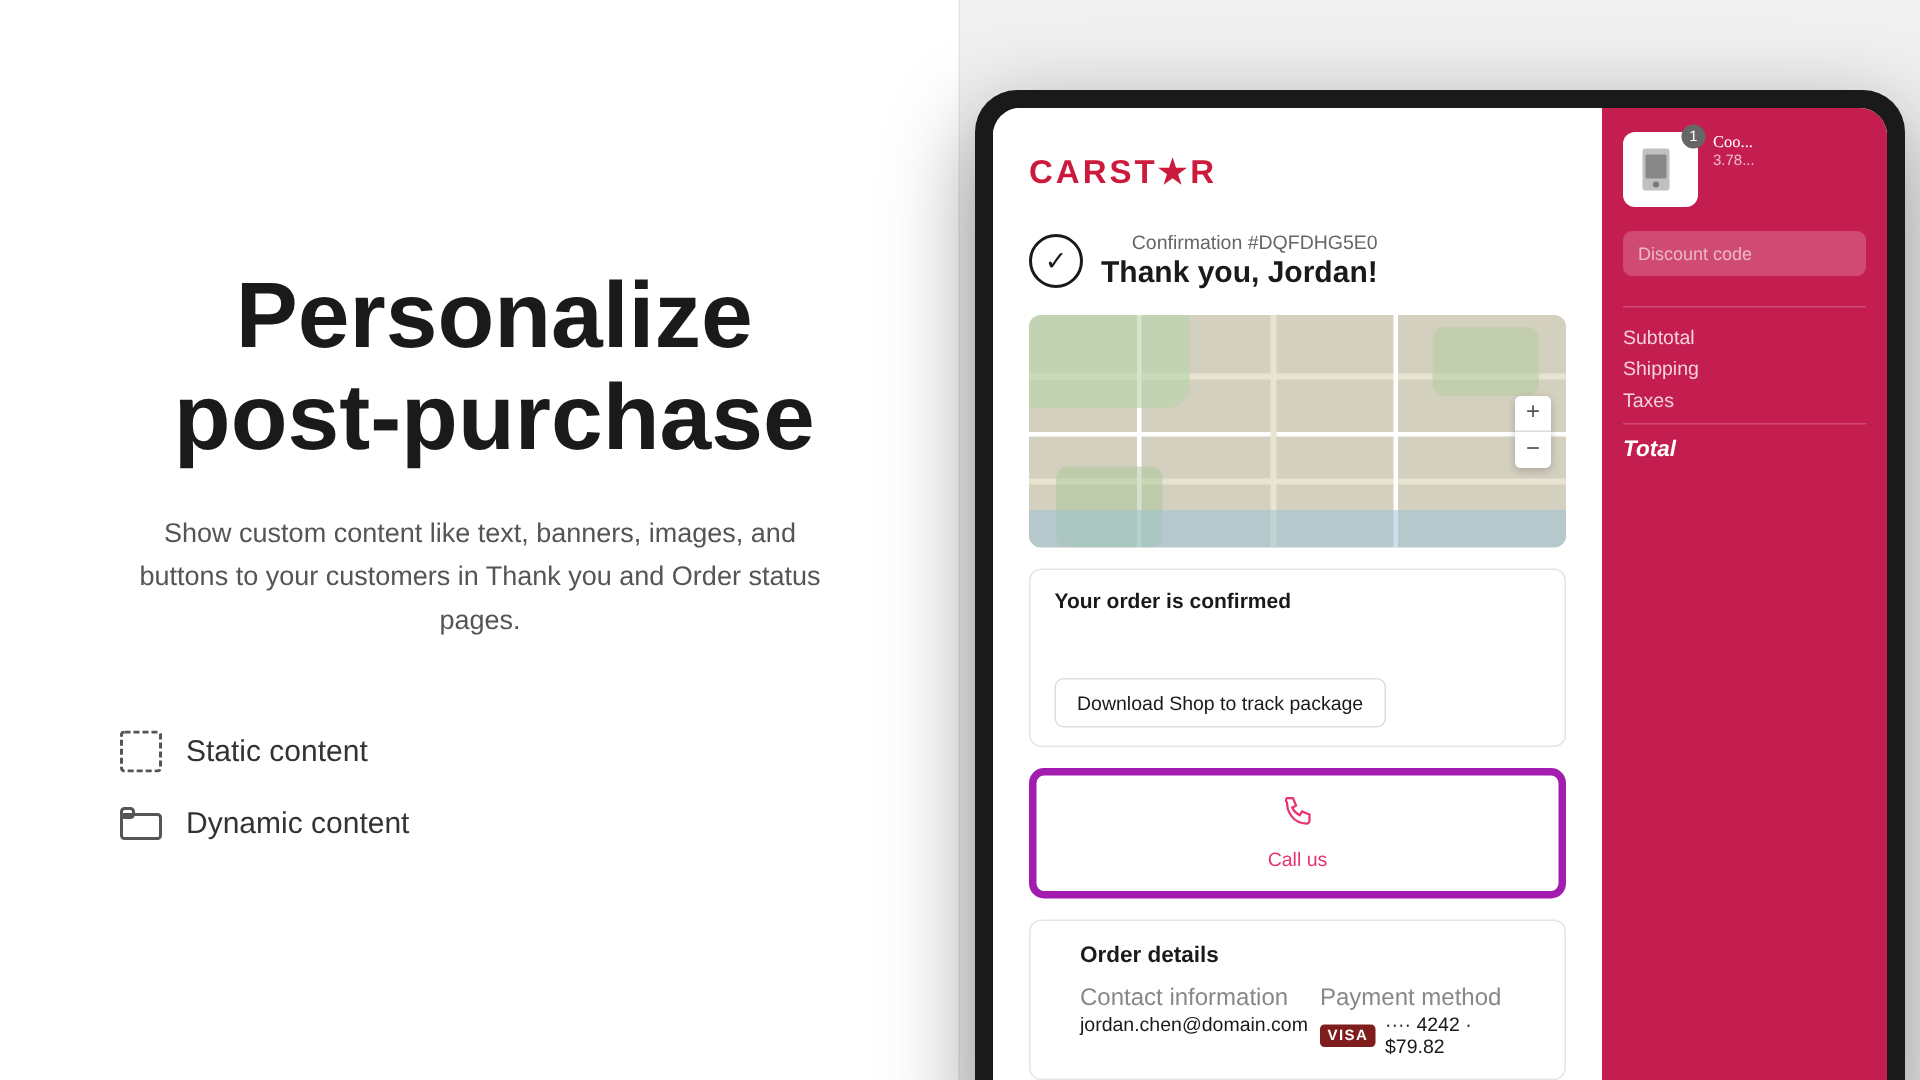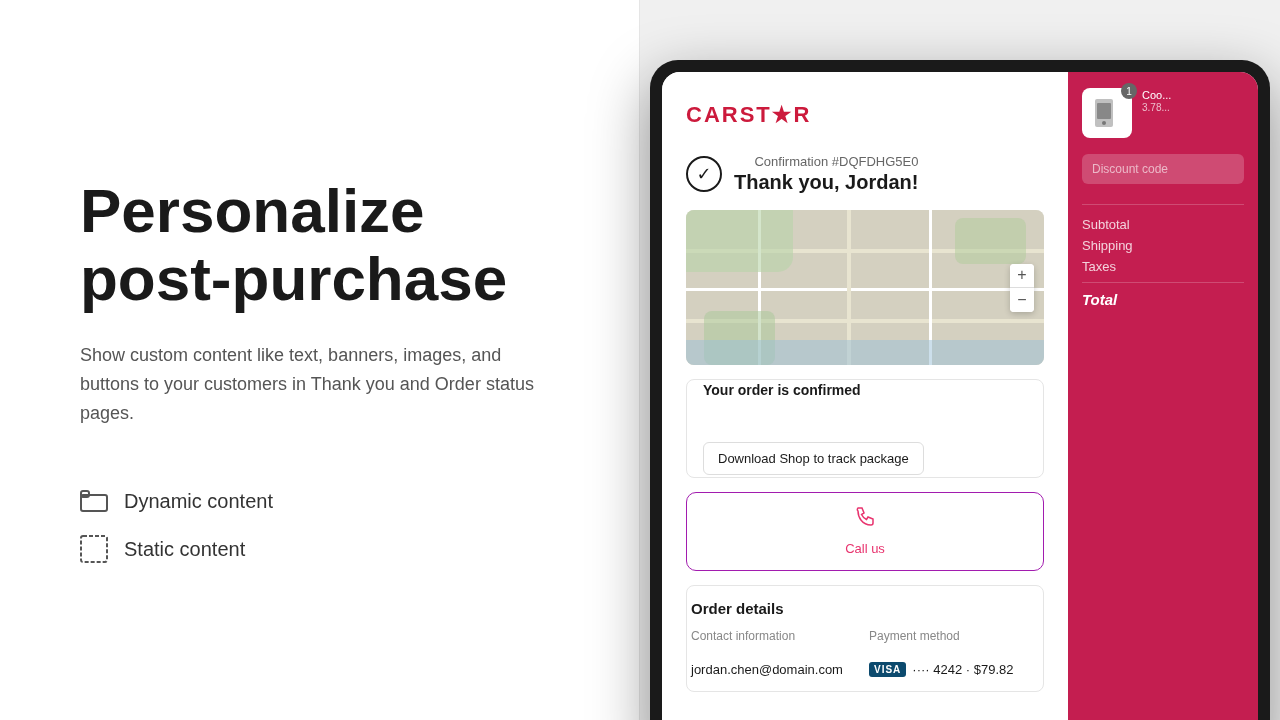--- a/index.html
+++ b/index.html
@@ -15,20 +15,21 @@
     
     .left-panel {
       width: 640px;
       min-width: 640px;
       padding: 60px 60px 40px 80px;
       display: flex;
       flex-direction: column;
       justify-content: center;
       background: #fff;
       border-right: 1px solid #e5e5e5;
+      text-align: center;
     }
     .main-heading {
       font-size: 62px;
       font-weight: 700;
       color: #1a1a1a;
       line-height: 1.1;
       margin-bottom: 28px;
     }
     .sub-description {
       font-size: 18px;
@@ -240,21 +241,21 @@
       border: none;
       background: #fff;
     }
     .zoom-btn:first-child { border-bottom: 1px solid #ddd; }
 
     
     .order-confirmed-box {
       background: #fff;
       border: 1px solid #e5e5e5;
       border-radius: 8px;
-      padding: 2px 16px;
+      padding: 12px 16px;
       margin-bottom: 14px;
     }
     .order-confirmed-title {
       font-size: 14px;
       font-weight: 600;
       color: #1a1a1a;
       margin-bottom: 4px;
     }
     .order-confirmed-desc {
       font-size: 13px;
@@ -280,68 +281,68 @@
       margin-bottom: 14px;
     }
     .contact-btn {
       flex: 1;
       display: flex;
       flex-direction: column;
       align-items: center;
       gap: 6px;
       padding: 14px 10px;
       background: #fff;
-      border: 1px solid #a21caf;
+      border: 5px solid #a21caf;
       border-radius: 10px;
       cursor: pointer;
     }
     .contact-btn-icon {
       font-size: 22px;
       color: #e8336e;
     }
     .contact-btn-label {
       font-size: 13px;
       color: #e8336e;
       font-weight: 500;
     }
 
     
     .order-details {
       background: #fff;
       border: 1px solid #e5e5e5;
       border-radius: 8px;
-      padding: 14px 4px;
+      padding: 14px 33px;
     }
     .order-details-title {
       font-size: 15px;
       font-weight: 600;
       color: #1a1a1a;
       margin-bottom: 12px;
     }
     .order-details-grid {
       display: grid;
       grid-template-columns: 1fr 1fr;
       gap: 8px;
     }
     .detail-label {
-      font-size: 12px;
+      font-size: 16px;
       color: #888;
-      margin-bottom: 19px;
+      margin-bottom: 0;
     }
     .detail-value {
       font-size: 13px;
       color: #1a1a1a;
     }
     .payment-info {
       display: flex;
       align-items: center;
       gap: 6px;
     }
     .visa-badge {
-      background: #0c4a6e;
+      background: #7f1d1d;
       color: #fff;
       font-size: 10px;
       font-weight: 900;
       padding: 2px 5px;
       border-radius: 3px;
       letter-spacing: 1px;
     }
 
     
     .cart-sidebar {
@@ -380,20 +381,21 @@
       border-radius: 50%;
       display: flex;
       align-items: center;
       justify-content: center;
     }
     .cart-item-name {
       font-size: 11px;
       color: #fff;
       font-weight: 500;
       line-height: 1.3;
+      font-family: Liberation Serif, serif;
     }
     .cart-item-detail {
       font-size: 10px;
       color: rgba(255,255,255,0.7);
     }
 
     .discount-input {
       width: 100%;
       background: rgba(255,255,255,0.2);
       border: none;
@@ -441,35 +443,35 @@
   <h1 class="main-heading">
     <span>Personalize</span><br>
     <span>post-purchase</span>
   </h1>
   <p class="sub-description">Show custom content like text, banners, images, and buttons to your customers in Thank you and Order status pages.</p>
 
   <div class="feature-list">
     <div class="feature-item">
       <div class="feature-icon">
 
+        <svg width="28" height="28" viewBox="0 0 28 28" fill="none">
+          <rect x="1" y="1" width="26" height="26" rx="2" stroke="#555" stroke-width="2" stroke-dasharray="4 2"></rect>
+        </svg>
+      </div>
+      <span class="feature-label">Static content</span>
+    </div>
+    <div class="feature-item">
+      <div class="feature-icon">
+
         <svg width="28" height="22" viewBox="0 0 28 22" fill="none">
           <rect x="1" y="5" width="26" height="16" rx="2" stroke="#555" stroke-width="2"></rect>
           <rect x="1" y="1" width="8" height="6" rx="2" stroke="#555" stroke-width="2"></rect>
         </svg>
       </div>
       <span class="feature-label">Dynamic content</span>
-    </div>
-    <div class="feature-item">
-      <div class="feature-icon">
-
-        <svg width="28" height="28" viewBox="0 0 28 28" fill="none">
-          <rect x="1" y="1" width="26" height="26" rx="2" stroke="#555" stroke-width="2" stroke-dasharray="4 2"></rect>
-        </svg>
-      </div>
-      <span class="feature-label">Static content</span>
     </div>
   </div>
 </div>
 
 <div class="right-panel">
   <div class="tablet-frame">
     <div class="tablet-screen">
 
       <div class="order-content">
         <div class="order-inner">

